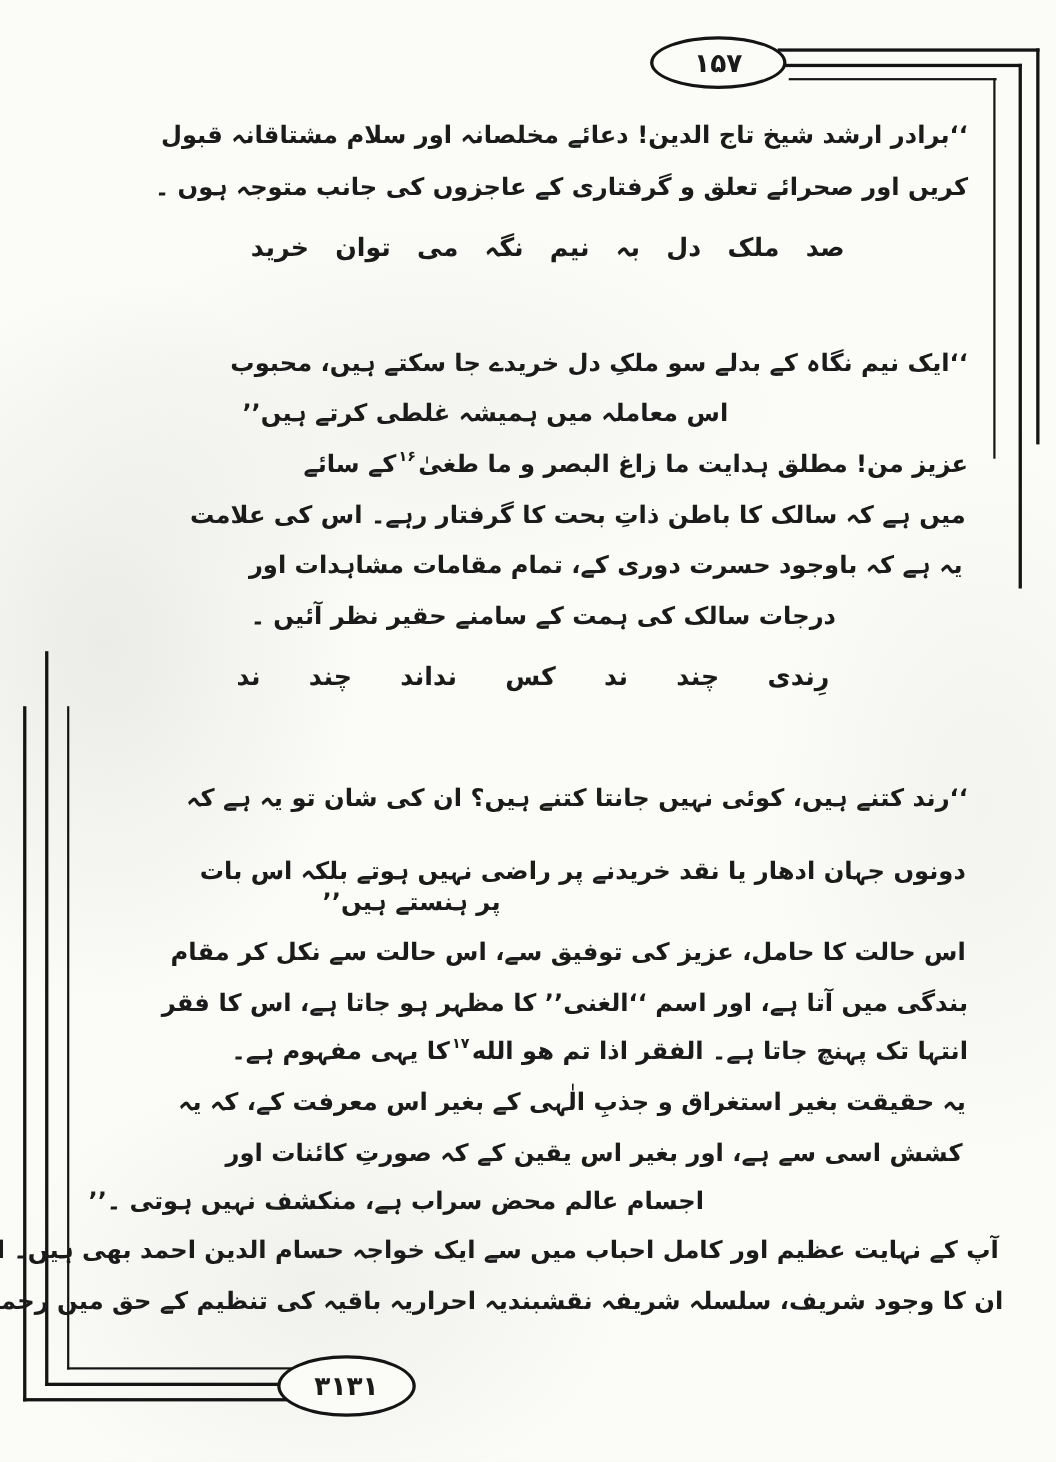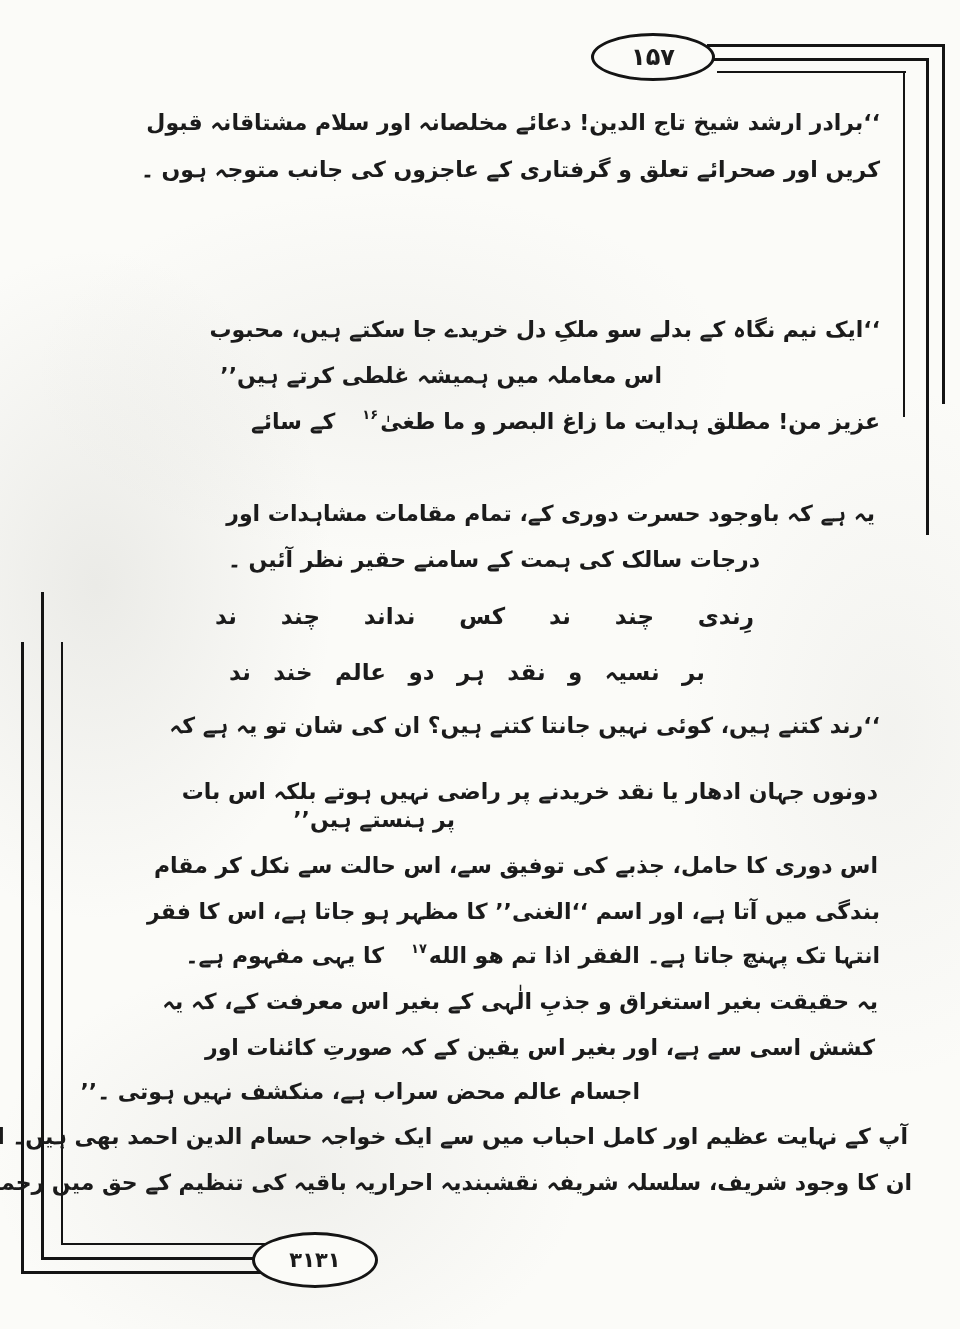--- a/index.html
+++ b/index.html
@@ -24,21 +24,21 @@
     font-weight:bold;
     color:#1b1b1b;
     letter-spacing:.2px;
   }
   .verse{
     font-size:23px;
     white-space:normal;
     text-align:justify;
     text-align-last:justify;
   }
-  .ln sup{font-size:13px;font-weight:bold;position:relative;top:-2px;padding:0 2px;margin-left:25px;}
+  .ln sup{font-size:13px;font-weight:bold;position:relative;top:-2px;padding:0 2px;}
   .bline{position:absolute;background:#141414;}
   .oval{
     position:absolute;
     border:3px solid #141414;
     border-radius:50%;
     background:#fbfbf8;
     display:flex;align-items:center;justify-content:center;
     font-weight:bold;color:#1b1b1b;
     z-index:5;
   }
@@ -58,39 +58,40 @@
   <div class="bline" style="left:21px;top:642px;width:3px;height:632px"></div>
   <div class="bline" style="left:41px;top:592px;width:3px;height:668px"></div>
   <div class="bline" style="left:61px;top:642px;width:2px;height:603px"></div>
   <div class="bline" style="left:21px;top:1271px;width:262px;height:3px"></div>
   <div class="bline" style="left:41px;top:1257px;width:216px;height:3px"></div>
   <div class="bline" style="left:61px;top:1243px;width:212px;height:2px"></div>
 
   <div class="oval" style="left:591px;top:33px;width:118px;height:42px;font-size:24px">
     <span>۱۵۷</span>
   </div>
-  <div class="oval" style="left:252px;top:1232px;width:120px;height:50px;font-size:21px">
+  <div class="oval" style="left:252px;top:1232px;width:120px;height:50px;font-size:24px">
     <span>۳۱۳۱</span>
   </div>
 
   <div class="ln" style="top:110px;right:80px">‘‘برادر ارشد شیخ تاج الدین! دعائے مخلصانہ اور سلام مشتاقانہ قبول</div>
   <div class="ln" style="top:157px;right:80px">کریں اور صحرائے تعلق و گرفتاری کے عاجزوں کی جانب متوجہ ہوں ۔</div>
+  <div class="ln verse" style="top:212px;right:192px;width:540px">صد ملک دل بہ نیم نگہ می توان خرید</div>
   <div class="ln" style="top:317px;right:80px">‘‘ایک نیم نگاہ کے بدلے سو ملکِ دل خریدے جا سکتے ہیں، محبوب</div>
   <div class="ln" style="top:363px;right:298px">اس معاملہ میں ہمیشہ غلطی کرتے ہیں’’</div>
   <div class="ln" style="top:409px;right:80px">
     <span>عزیز من! مطلق ہدایت ما زاغ البصر و ما طغیٰ</span><sup>۱۶</sup><span>کے سائے</span>
   </div>
+  <div class="ln" style="top:455px;right:82px">میں ہے کہ سالک کا باطن ذاتِ بحت کا گرفتار رہے۔ اس کی علامت</div>
   <div class="ln" style="top:501px;right:85px">یہ ہے کہ باوجود حسرت دوری کے، تمام مقامات مشاہدات اور</div>
   <div class="ln" style="top:547px;right:200px">درجات سالک کی ہمت کے سامنے حقیر نظر آئیں ۔</div>
   <div class="ln verse" style="top:603px;right:206px;width:539px">رِندی چند ند کس نداند چند ند</div>
-  <div class="ln verse" style="top:659px;right:255px;width:476px">بر نسیہ و نقد ہر دو عالم خند ند</div>
   <div class="ln" style="top:713px;right:80px">‘‘رند کتنے ہیں، کوئی نہیں جانتا کتنے ہیں؟ ان کی شان تو یہ ہے کہ</div>
   <div class="ln" style="top:779px;right:82px">دونوں جہان ادھار یا نقد خریدنے پر راضی نہیں ہوتے بلکہ اس بات</div>
   <div class="ln" style="top:807px;right:505px">پر ہنستے ہیں’’</div>
-  <div class="ln" style="top:853px;right:82px">اس دوری کا حامل، جذبے کی توفیق سے، اس حالت سے نکل کر مقام</div>
+  <div class="ln" style="top:853px;right:82px">اس حالت کا حامل، عزیز کی توفیق سے، اس حالت سے نکل کر مقام</div>
   <div class="ln" style="top:899px;right:80px">بندگی میں آتا ہے، اور اسم ‘‘الغنی’’ کا مظہر ہو جاتا ہے، اس کا فقر</div>
   <div class="ln" style="top:943px;right:80px">
     <span>انتہا تک پہنچ جاتا ہے۔ الفقر اذا تم هو الله</span><sup>۱۷</sup><span>کا یہی مفہوم ہے۔</span>
   </div>
   <div class="ln" style="top:989px;right:82px">یہ حقیقت بغیر استغراق و جذبِ الٰہی کے بغیر اس معرفت کے، کہ یہ</div>
   <div class="ln" style="top:1035px;right:85px">کشش اسی سے ہے، اور بغیر اس یقین کے کہ صورتِ کائنات اور</div>
   <div class="ln" style="top:1079px;right:320px">اجسام عالم محض سراب ہے، منکشف نہیں ہوتی ۔’’</div>
   <div class="ln" style="top:1124px;right:52px">آپ کے نہایت عظیم اور کامل احباب میں سے ایک خواجہ حسام الدین احمد بھی ہیں۔ اس زمانے میں</div>
   <div class="ln" style="top:1170px;right:48px">ان کا وجود شریف، سلسلہ شریفہ نقشبندیہ احراریہ باقیہ کی تنظیم کے حق میں رحمتِ الٰہی کا مظہر اور اس کے</div>
 

